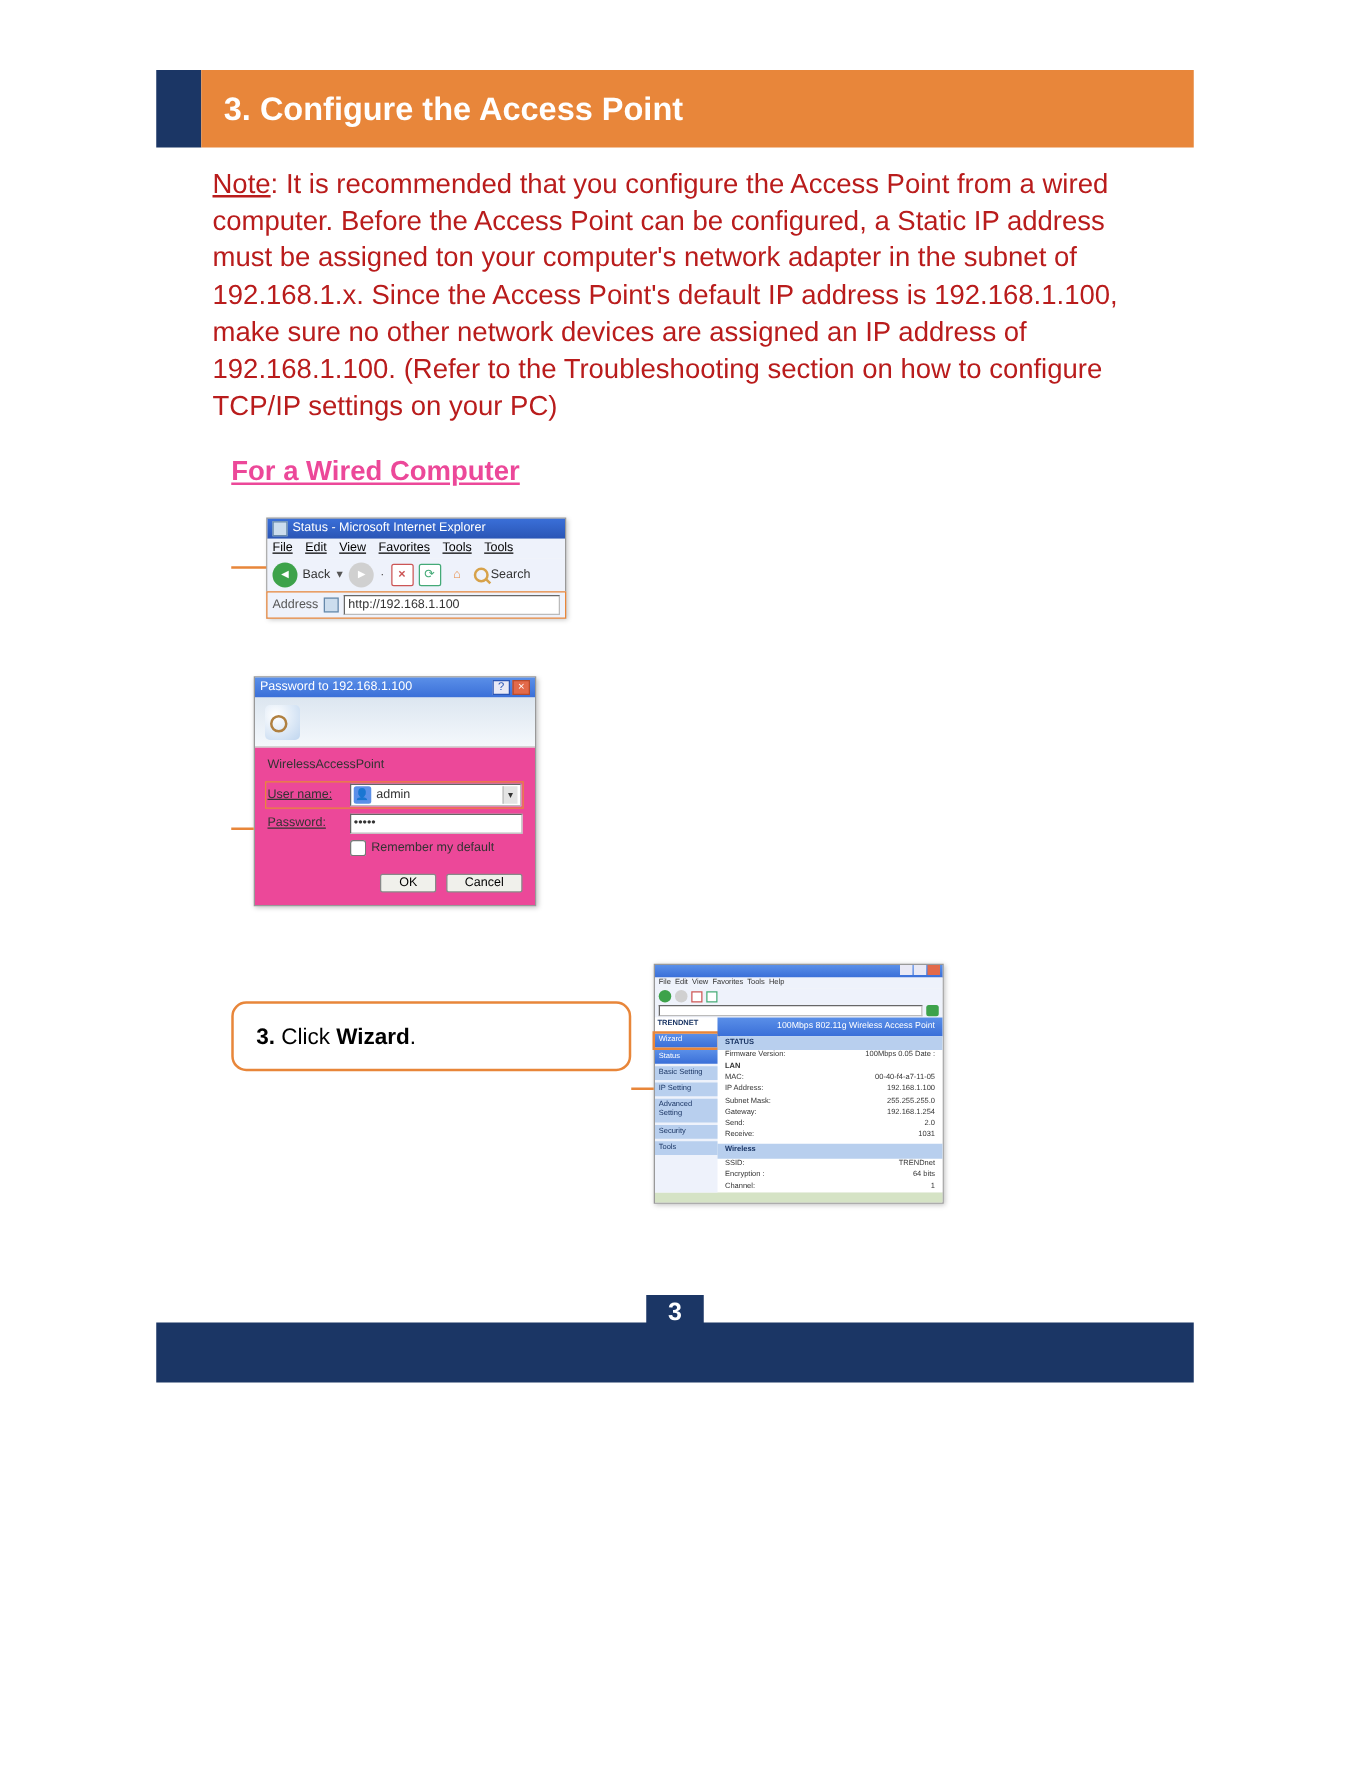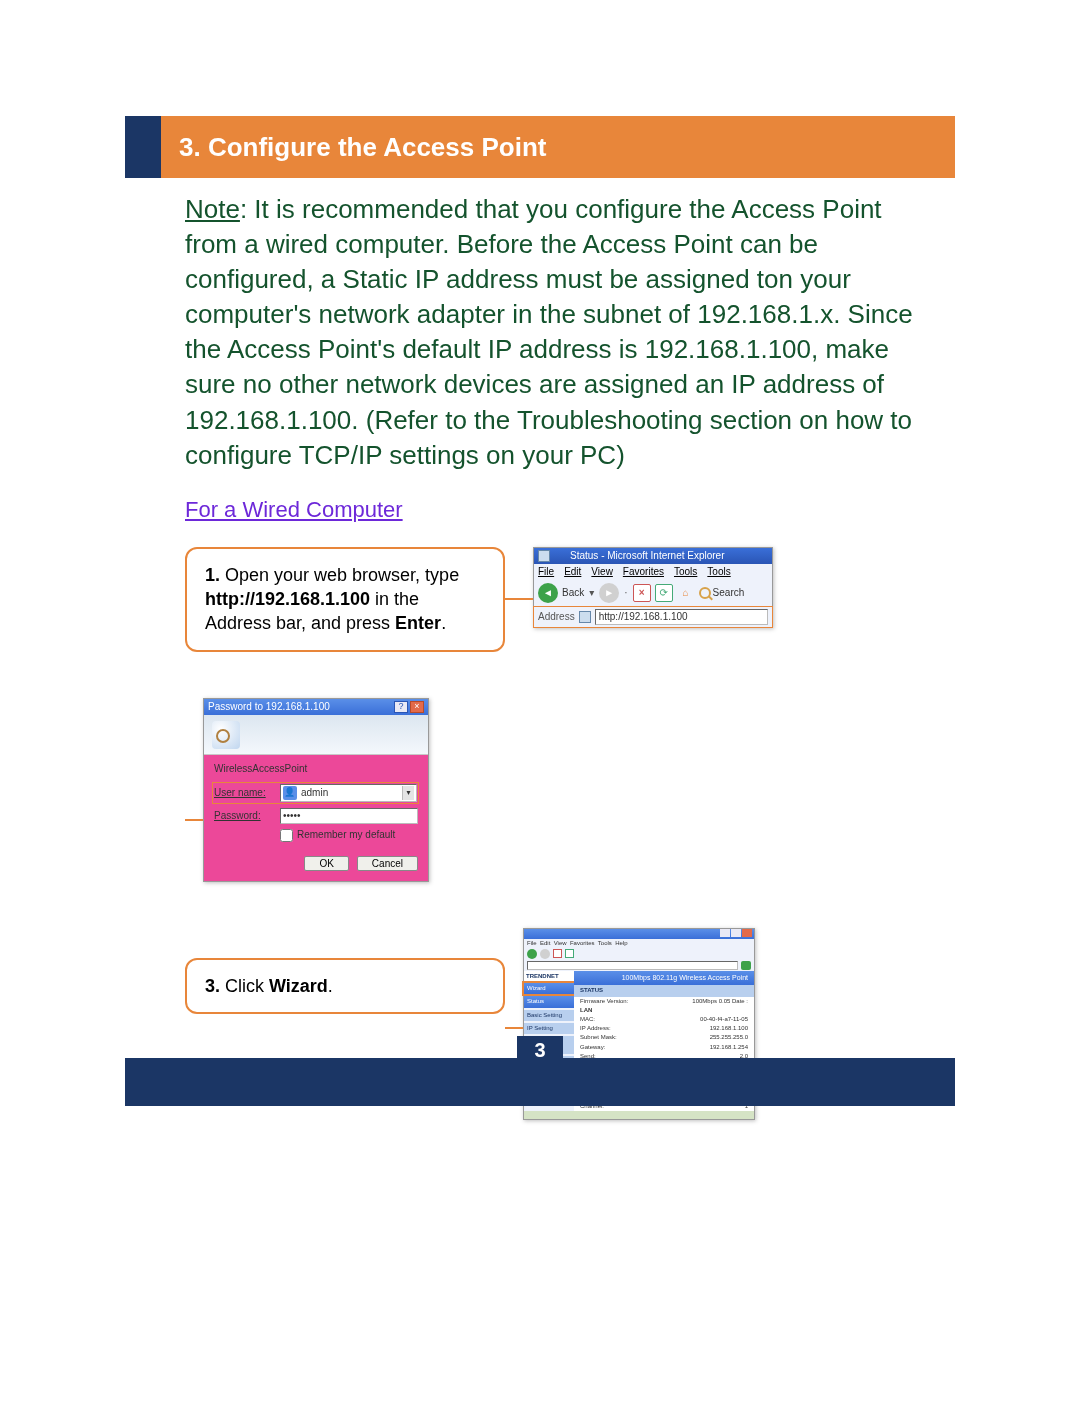--- a/index.html
+++ b/index.html
@@ -6,21 +6,21 @@
   body {
     font-family: Arial, Helvetica, sans-serif;
     background: #fff;
     width: 1080px;
     min-height: 1412px;
     position: relative;
   }
   .page {
     width: 830px;
     margin: 0 auto;
-    padding-top: 116px;
+    padding-top: 56px;
     position: relative;
   }
   
   .section-header {
     display: flex;
     align-items: stretch;
     height: 62px;
     margin-bottom: 14px;
   }
   .section-header .navy-stub {
@@ -34,33 +34,33 @@
     align-items: center;
     padding-left: 18px;
   }
   .section-header .orange-bar span {
     color: #fff;
     font-weight: bold;
     font-size: 26px;
   }
   
   .body-text {
-    margin-left: 60px;
+    margin-left: 45px;
     margin-right: 40px;
-    font-size: 26px;
+    font-size: 22px;
     line-height: 1.35;
-    color: #14532d;
+    color: #b91c1c;
   }
   .body-text .note-label {
     text-decoration: underline;
   }
   .sub-heading {
     margin: 24px 0 24px 60px;
-    color: #6d28d9;
-    font-weight: normal;
+    color: #ec4899;
+    font-weight: bold;
     font-size: 22px;
     text-decoration: underline;
   }
   
   .step-row {
     display: flex;
     align-items: flex-start;
     margin-left: 60px;
     margin-right: 20px;
     margin-bottom: 46px;
@@ -97,21 +97,21 @@
   
   .ss1 {
     width: 240px;
   }
   .ss1 .titlebar {
     background: linear-gradient(#3a6fd8, #2a55b5);
     color: #fff;
     padding: 2px 4px;
     display: flex;
     align-items: center;
-    gap: 20px;
+    gap: 4px;
     font-size: 10px;
     text-align: center;
   }
   .ss1 .titlebar .ie-icon {
     width: 12px; height: 12px; background: #cde; border: 1px solid #68a; display: inline-block;
   }
   .ss1 .menubar {
     background: #eef2fb;
     padding: 2px 4px;
     font-size: 10px;
@@ -291,23 +291,20 @@
     </div>
   </div>
 
   <p class="body-text">
     <span class="note-label">Note</span><span>: It is recommended that you configure the Access Point from a wired computer.  Before the Access Point can be configured, a Static IP address must be assigned ton your computer's network adapter in the subnet of 192.168.1.x.  Since the Access Point's default IP address is 192.168.1.100, make sure no other network devices are assigned an IP address of 192.168.1.100.  (Refer to the Troubleshooting section on how to configure TCP/IP settings on your PC)</span>
   </p>
 
   <h3 class="sub-heading">For a Wired Computer</h3>
 
   <div class="step-row">
-    <div class="step-bubble">
-      <span class="num">1.</span><span> Open your web browser, type </span><b>http://192.168.1.100</b><span> in the Address bar, and press </span><b>Enter</b><span>.</span>
-    </div>
     <div class="connector" style="width:28px;"></div>
     <div class="screenshot-box ss1">
       <div class="titlebar">
         <span class="ie-icon"></span>
         <span>Status - Microsoft Internet Explorer</span>
       </div>
       <div class="menubar">
         <span>File</span><span>Edit</span><span>View</span><span>Favorites</span><span>Tools</span><span>Tools</span>
       </div>
       <div class="toolbar">

